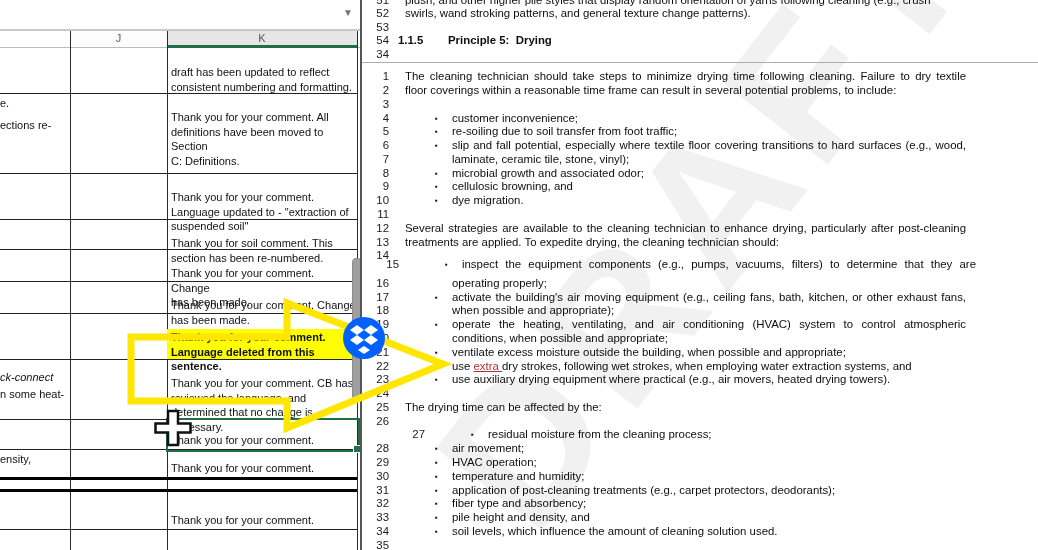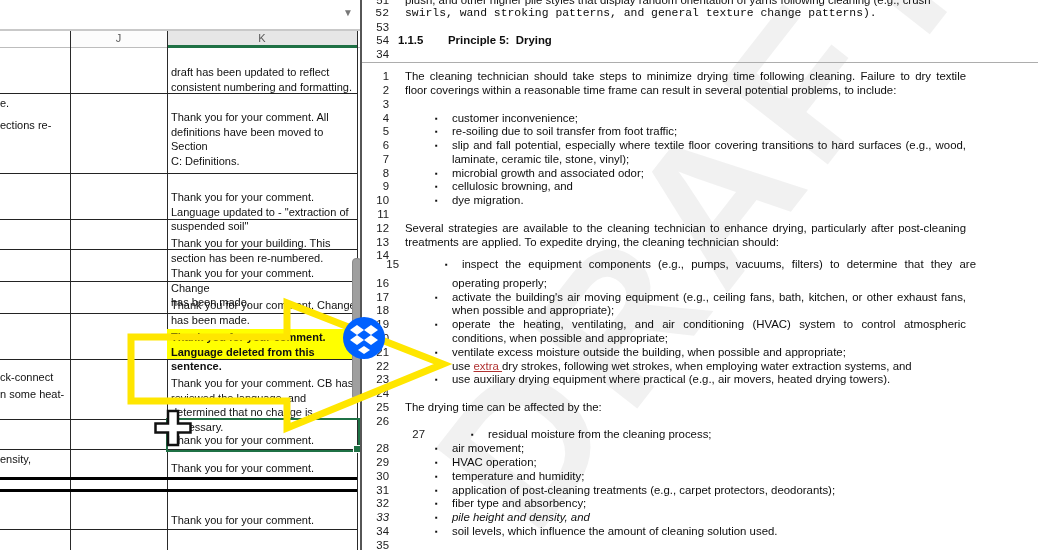--- a/index.html
+++ b/index.html
@@ -79,21 +79,21 @@
       <div class="kcell">Thank you for your comment. All
 definitions have been moved to Section
 C: Definitions.</div>
       </div>
     <div class="srow" style="top:173px;height:46px;">
       <div class="kcell">Thank you for your comment.
 Language updated to - "extraction of
 suspended soil"</div>
       </div>
     <div class="srow" style="top:219px;height:30px;">
-      <div class="kcell">Thank you for your building. This
+      <div class="kcell">Thank you for soil comment. This
 section has been re-numbered.</div>
       </div>
     <div class="srow" style="top:249px;height:32px;">
       <div class="kcell">Thank you for your comment.  Change
 has been made.</div>
       </div>
     <div class="srow" style="top:281px;height:32px;">
       <div class="kcell">Thank you for your comment. Change
 has been made.</div>
       </div>
@@ -116,40 +116,40 @@
       </div>
     <div class="srow" style="top:492px;height:37px;">
       <div class="kcell vb">Thank you for your comment.</div>
       </div>
 
     <div class="thick" style="top:477px;"></div>
     <div class="thick" style="top:489px;"></div>
 
     <span class="frag" style="top:97px;">e.</span>
     <span class="frag" style="top:119px;">ections re-</span>
-    <span class="frag" style="top:371px;">ck-connect</span>
+    <span class="frag" style="top:371px;font-style:italic;">ck-connect</span>
     <span class="frag" style="top:388px;">n some heat-</span>
     <span class="frag" style="top:453px;">ensity,</span>
 
     <div class="selbox"></div>
     <div class="selhandle"></div>
     <div class="sb-thumb"></div>
   </div>
 
   <div class="pane-border"></div>
 
   <div class="doc">
     <div class="watermark">DRAFT</div>
     <div class="pagebreak"></div>
 
     <div class="dline" style="top:-6px;">
         <span class="lnum">51</span>
         <span class="t">plush, and other higher pile styles that display random orientation of yarns following cleaning (e.g., crush</span>
       </div>
-    <div class="dline" style="top:7.4px;font-family:Liberation Mono, monospace;">
+    <div class="dline" style="top:7.4px;">
         <span class="lnum">52</span>
         <span class="t">swirls, wand stroking patterns, and general texture change patterns).</span>
       </div>
     <div class="dline" style="top:20.8px;">
         <span class="lnum">53</span>
       </div>
     <div class="dline" style="top:34.2px;">
         <span class="lnum">54</span>
         <span class="hn">1.1.5</span>
         <span class="ht">Principle 5:  Drying</span>
@@ -292,21 +292,21 @@
     <div class="dline" style="top:483.5px;">
         <span class="lnum">31</span>
         <span class="bm">▪</span>
         <span class="bt">application of post-cleaning treatments (e.g., carpet protectors, deodorants);</span>
       </div>
     <div class="dline" style="top:497.2px;">
         <span class="lnum">32</span>
         <span class="bm">▪</span>
         <span class="bt">fiber type and absorbency;</span>
       </div>
-    <div class="dline" style="top:511px;font-style:italic;">
+    <div class="dline" style="top:511px;">
         <span class="lnum">33</span>
         <span class="bm">▪</span>
         <span class="bt">pile height and density, and</span>
       </div>
     <div class="dline" style="top:524.8px;">
         <span class="lnum">34</span>
         <span class="bm">▪</span>
         <span class="bt">soil levels, which influence the amount of cleaning solution used.</span>
       </div>
     <div class="dline" style="top:538.6px;">

